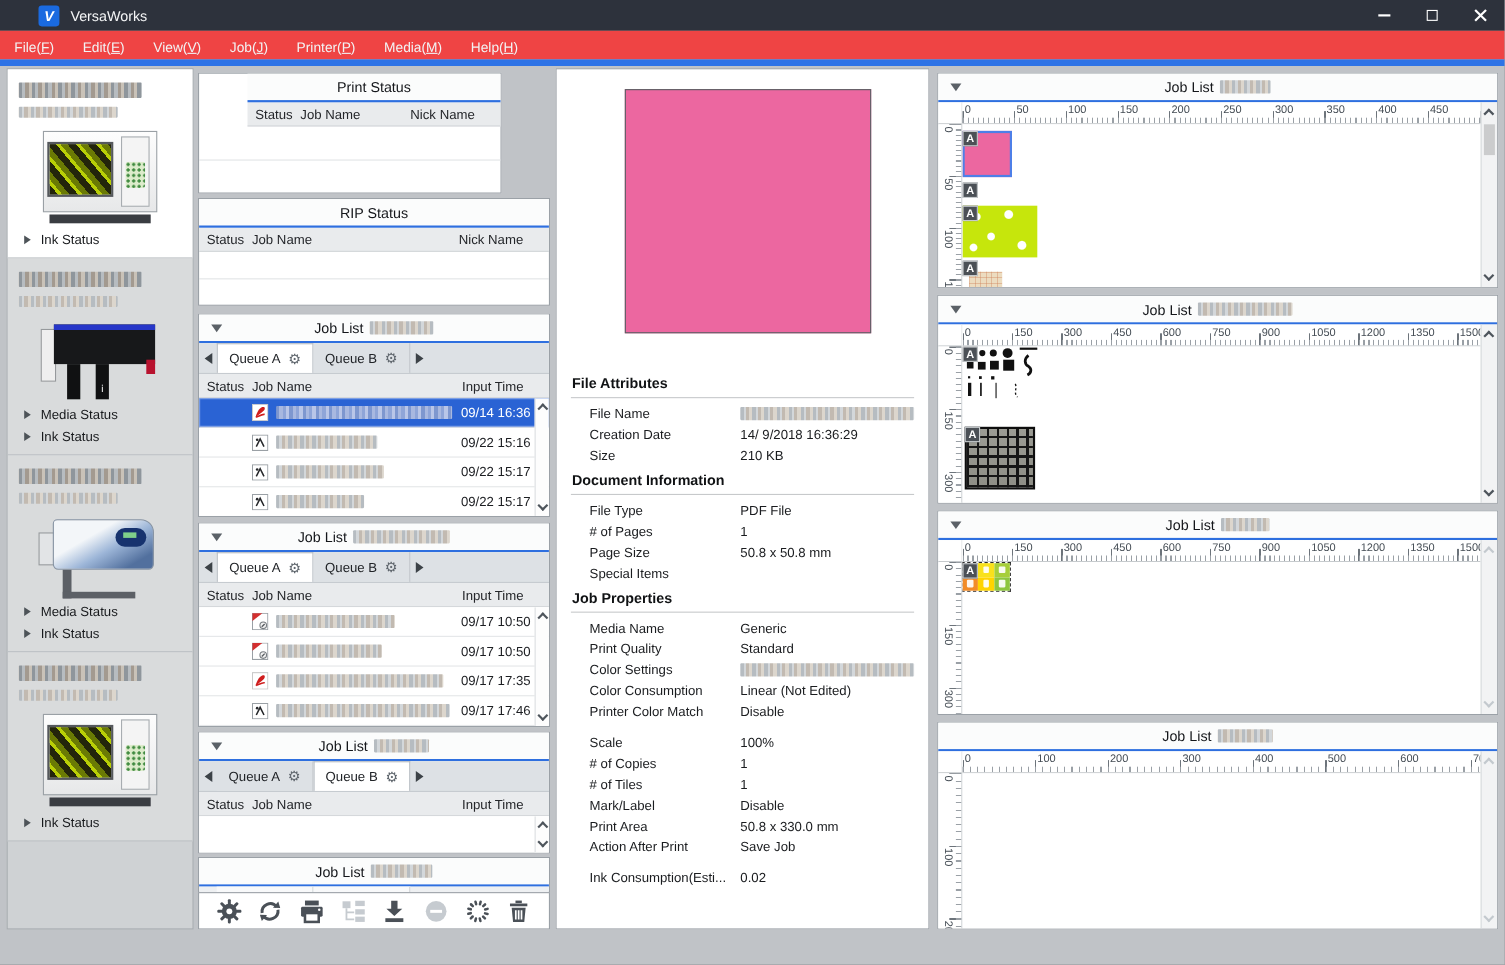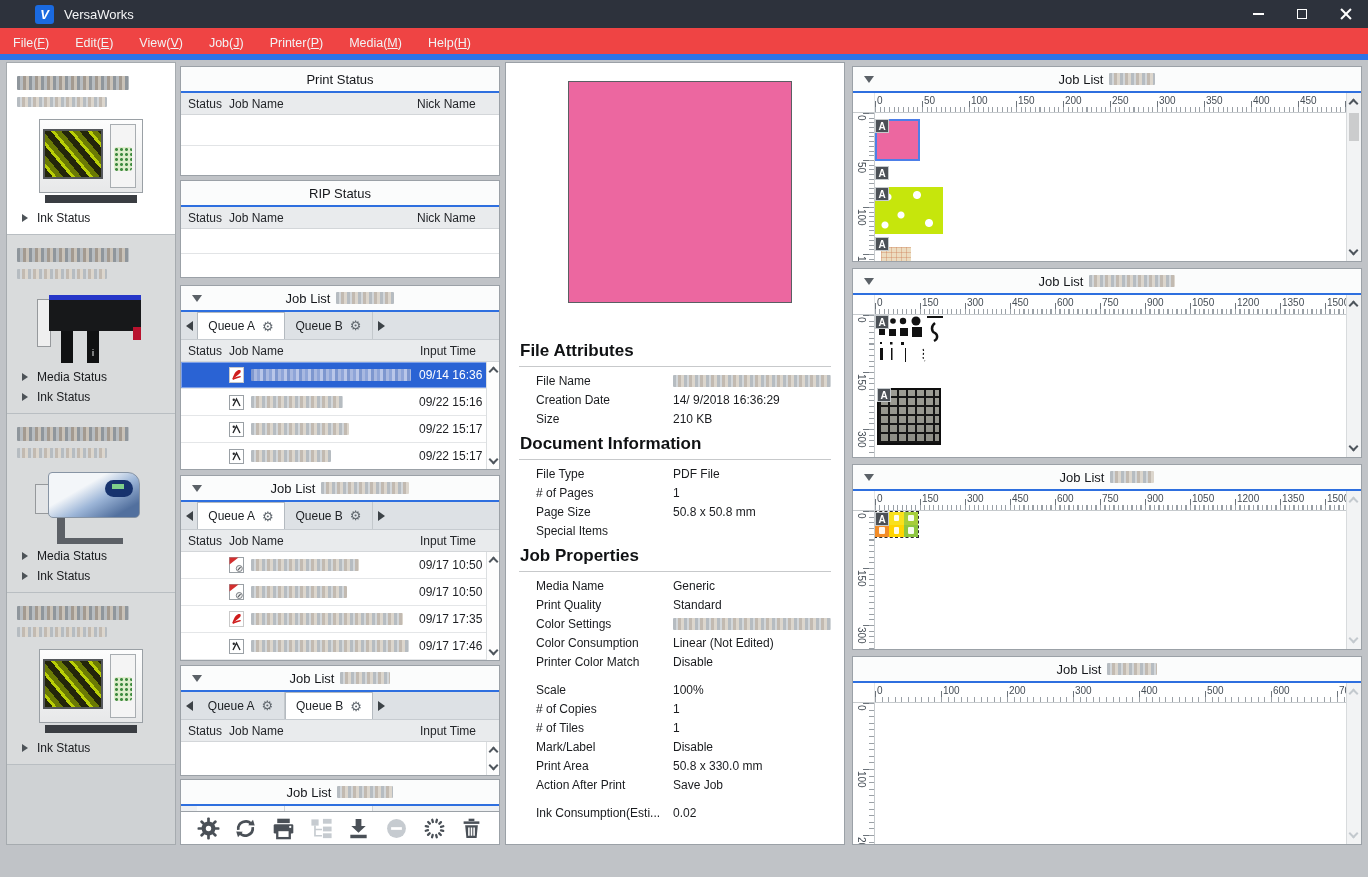--- a/index.html
+++ b/index.html
@@ -115,21 +115,21 @@
   .toolbar { position:absolute; left:180px; top:751px; width:320px; height:34px; background:#fff; border:1px solid #9ba1a7;
              display:flex; align-items:center; justify-content:space-between; padding:0 12px; }
   .tbtn { width:30px; height:30px; display:flex; align-items:center; justify-content:center; color:#4a5057; }
   .tbtn svg { width:25px; height:25px; }
   .tbtn.disabled { color:#c6cbd0; }
 
   
   .detail-panel { position:absolute; left:505px; top:2px; width:340px; height:783px; background:#fff; border:1px solid #9ba1a7; }
   .preview { position:absolute; left:62px; top:18px; width:224px; height:222px; background:#ec67a0; border:1px solid #5a5f63; }
   .details { position:absolute; left:0; right:0; top:274px; bottom:0; padding:0 13px; overflow:hidden; }
-  .sec-h { font-size:17px; font-weight:bold; color:#101214; padding:4px 0 5px 1px; border-bottom:1px solid #c7c9cb; margin-bottom:4px; }
+  .sec-h { font-size:13px; font-weight:bold; color:#101214; padding:4px 0 5px 1px; border-bottom:1px solid #c7c9cb; margin-bottom:4px; }
   .sec-row { display:flex; align-items:center; padding:1px 0 1px 17px; min-height:19px; font-size:12px; color:#1a1c1f; }
   .sec-row .lab { width:137px; flex:none; }
   .sec-row .val { flex:1; }
   .sec-row.gap { margin-top:9px; }
   .sec-wrap { margin-bottom:2px; }
 
   
   .cpanel .corner { position:absolute; left:0; top:26px; width:22px; height:20px; background:#fff; border-right:1px solid #e3e5e7; border-bottom:1px solid #c6cacd; }
   .ruler-h { position:absolute; left:22px; top:26px; right:15px; height:20px; background:#fff; border-bottom:1px solid #c6cacd; overflow:hidden; }
   .ruler-v { position:absolute; left:0; top:46px; width:22px; bottom:0; background:#fff; border-right:1px solid #c6cacd; overflow:hidden; }
@@ -270,21 +270,21 @@
             <div class="lef-keys"></div>
             <div class="lef-base"></div>
         </div>
         <div class="expander">
           <span class="exp-tri"></span>
           <span>Ink Status</span>
         </div>
       </div>
     </div>
 
-    <div class="panel" style="left:180px; top:6px; width:320px; height:110px;">
+    <div class="panel" style="left:180px; top:6px; width:276px; height:110px;padding-left:44px;">
       <div class="phead">
           <span>Print Status</span>
         </div>
       <div class="thead">
           <span class="th-status">Status</span>
           <span class="th-name">Job Name</span>
           <span class="th-nick">Nick Name</span>
         </div>
       <div class="emptyrows">
           <div class="sep" style="top:30px;"></div>

